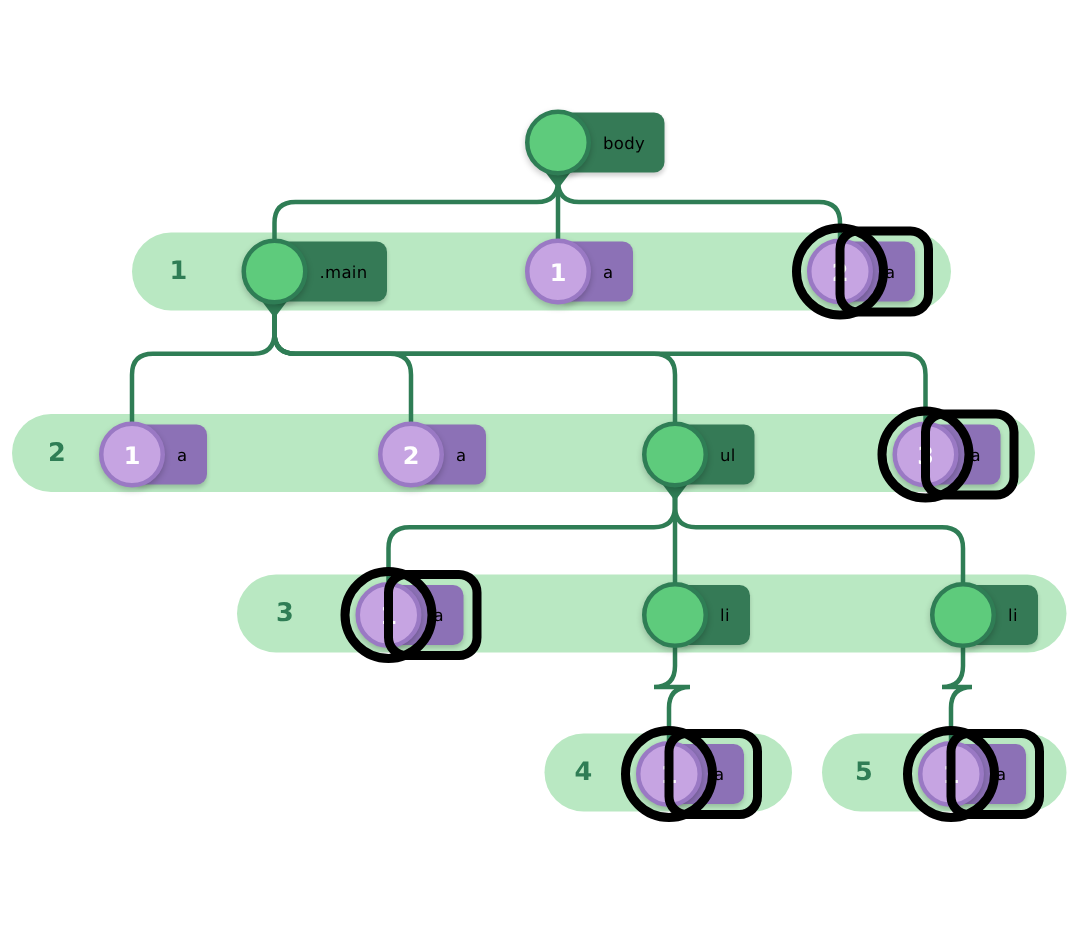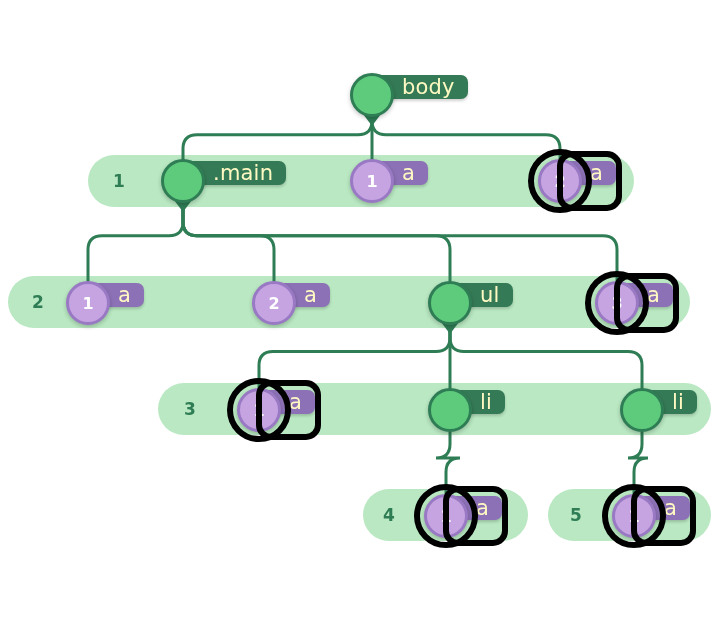--- a/index.html
+++ b/index.html
@@ -47,28 +47,28 @@
 
   
   .node {
     position: absolute;
     height: 44px;
   }
   .node .tag {
     position: absolute;
     left: 22px;
     top: 2px;
-    height: 24px;
+    height: 40px;
     box-sizing: border-box;
     display: flex;
     align-items: center;
     padding: 0 13px 0 30px;
     border-radius: 7px;
-    color: #fef9c3;
-    font-size: 21px;
+    color: #000000;
+    font-size: 11px;
     letter-spacing: .2px;
     white-space: nowrap;
     box-shadow: 0 2px 3px rgba(0,0,0,.18);
   }
   .node .circle {
     position: absolute;
     left: 0;
     top: 0;
     width: 44px;
     height: 44px;

